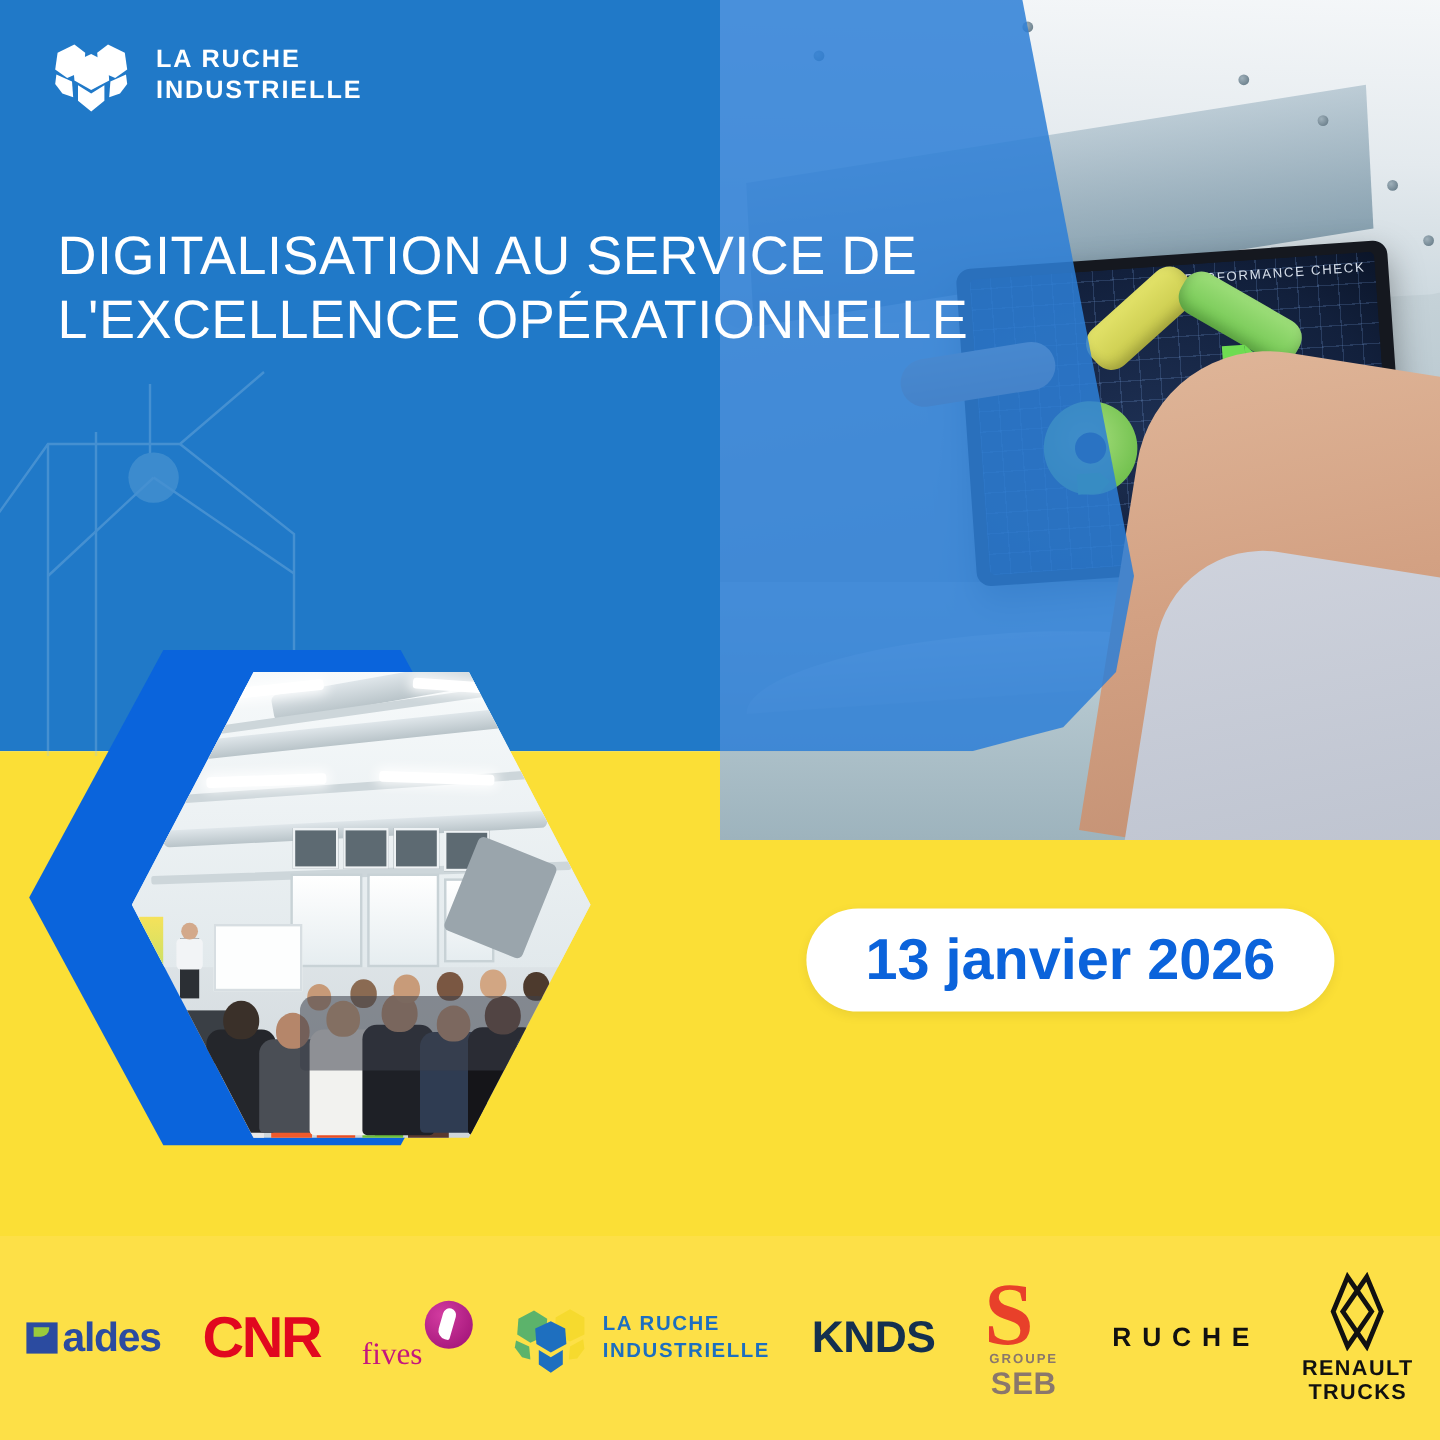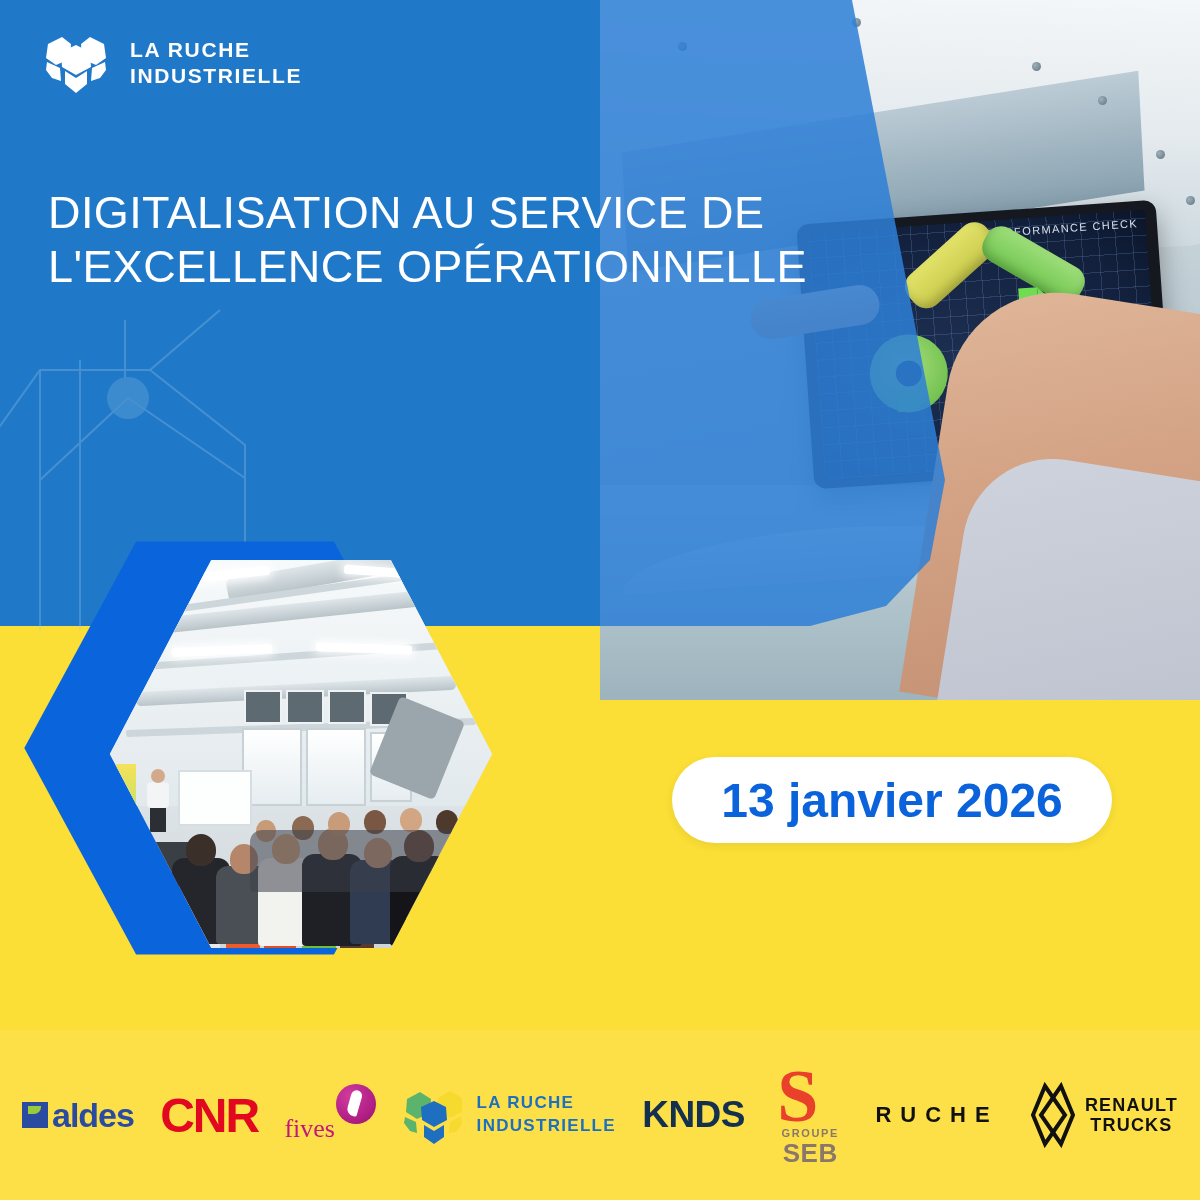--- a/index.html
+++ b/index.html
@@ -171,21 +171,21 @@
   .l-seb{position:relative;width:78px;height:100px;}
   .l-seb .s{position:absolute;left:6px;top:0;width:66px;height:66px;color:#E8402A;
     font-size:74px;font-weight:bold;line-height:62px;font-family:"Liberation Serif", serif;}
   .l-seb .g{position:absolute;left:0;top:62px;width:78px;text-align:center;font-size:11px;
     letter-spacing:1.6px;color:#8A776C;font-weight:bold;}
   .l-seb .b{position:absolute;left:0;top:73px;width:78px;text-align:center;font-size:26px;
     color:#8A776C;font-weight:bold;letter-spacing:.5px;}
 
   .l-volvo{font-size:22px;font-weight:bold;color:#111111;letter-spacing:9px;}
 
-  .l-renault{display:flex;flex-direction:row;align-items:center;gap:4px;}
+  .l-renault{display:flex;flex-direction:column;align-items:center;gap:4px;}
   .l-renault .dia{width:56px;height:66px;}
   .l-renault .txt div{font-size:18px;font-weight:bold;color:#111111;letter-spacing:1.2px;
     line-height:1.12;text-align:center;}
 </style>
 </head>
 <body>
 
 <div class="poster">
 
   <div class="band-blue"></div>

